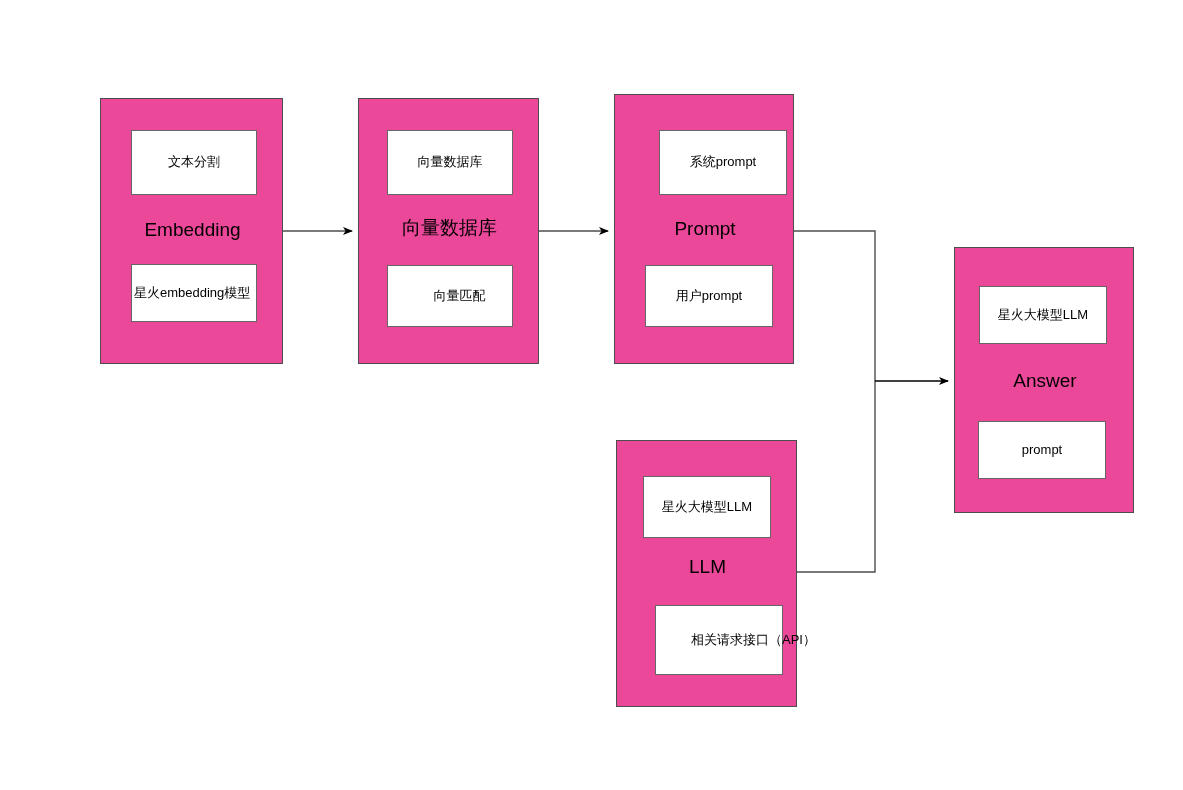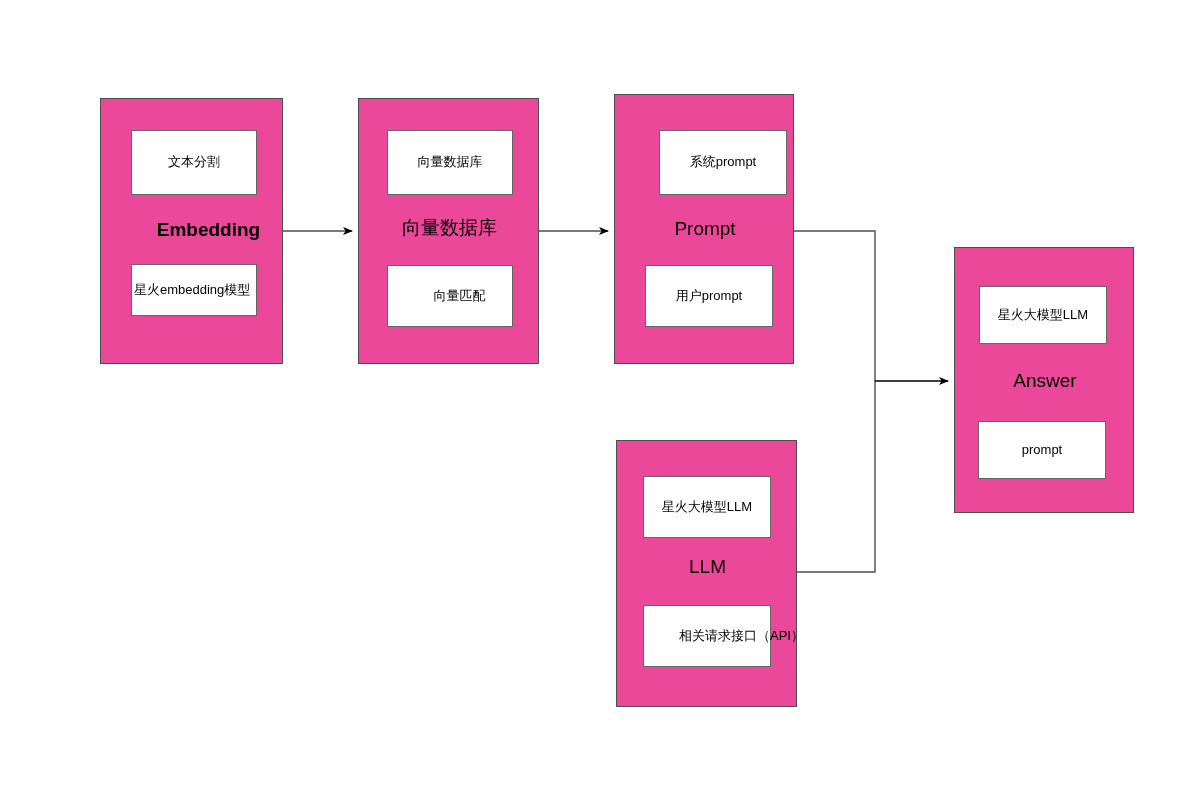--- a/index.html
+++ b/index.html
@@ -87,40 +87,40 @@
       <path d="M797,572 L875,572 L875,381" stroke="#4d4d4d" stroke-width="1.4" fill="none"></path>
     </g>
 
     <g>
       <path d="M875,381 L948,381" stroke="#000000" stroke-width="1.4" fill="none" marker-end="url(#arrowhead)"></path>
     </g>
   </svg>
 
   <div class="group-box" style="left:100px; top:98px; width:183px; height:266px;">
     <div class="inner-box" style="left:30px; top:31px; width:126px; height:65px;">文本分割</div>
-    <div class="group-label" style="left:16px; top:121px; width:183px;font-weight:bold;">Embedding</div>
-    <div class="inner-box overflow-left" style="left:30px; top:165px; width:126px; height:52px;">星火embedding模型</div>
+    <div class="group-label" style="left:0; top:121px; width:183px;">Embedding</div>
+    <div class="inner-box overflow-left" style="left:30px; top:165px; width:126px; height:58px;">星火embedding模型</div>
   </div>
 
   <div class="group-box" style="left:358px; top:98px; width:181px; height:266px;">
     <div class="inner-box" style="left:28px; top:31px; width:126px; height:65px;">向量数据库</div>
     <div class="group-label" style="left:0; top:119px; width:181px;">向量数据库</div>
     <div class="inner-box" style="left:28px; top:166px; width:126px; height:62px;padding-left:19px;">向量匹配</div>
   </div>
 
   <div class="group-box" style="left:614px; top:94px; width:180px; height:270px;">
     <div class="inner-box" style="left:44px; top:35px; width:128px; height:65px;">系统prompt</div>
     <div class="group-label" style="left:0; top:124px; width:180px;">Prompt</div>
     <div class="inner-box" style="left:30px; top:170px; width:128px; height:62px;">用户prompt</div>
   </div>
 
   <div class="group-box" style="left:616px; top:440px; width:181px; height:267px;">
     <div class="inner-box" style="left:26px; top:35px; width:128px; height:62px;">星火大模型LLM</div>
     <div class="group-label" style="left:0; top:116px; width:181px;">LLM</div>
-    <div class="inner-box overflow-left" style="left:26px; top:164px; width:128px; height:62px;padding-left:35px;">相关请求接口（API）</div>
+    <div class="inner-box overflow-left" style="left:38px; top:164px; width:128px; height:70px;padding-left:35px;">相关请求接口（API）</div>
   </div>
 
   <div class="group-box" style="left:954px; top:247px; width:180px; height:266px;">
     <div class="inner-box" style="left:24px; top:38px; width:128px; height:58px;">星火大模型LLM</div>
     <div class="group-label" style="left:0; top:123px; width:180px;">Answer</div>
     <div class="inner-box" style="left:23px; top:173px; width:128px; height:58px;">prompt</div>
   </div>
 
 </div>
 

